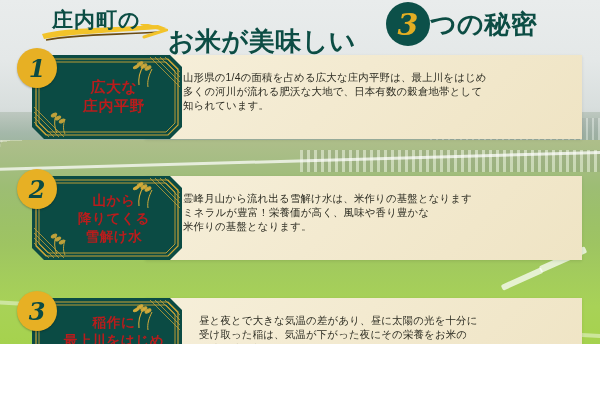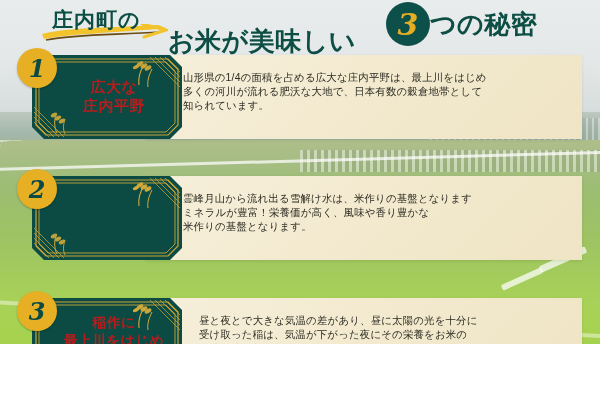--- a/index.html
+++ b/index.html
@@ -260,20 +260,23 @@
       <path d="M120,14 C117,20 115,26 116,32" stroke-width="1" fill="none"></path>
     </g>
     <g stroke="#d3ab3a" fill="#d3ab3a" opacity=".9">
       <path d="M24,60 C22,66 22,72 25,78" stroke-width="1.1" fill="none"></path>
       <ellipse cx="22" cy="60" rx="3" ry="1.4" transform="rotate(-30 22 60)"></ellipse>
       <ellipse cx="26" cy="63" rx="3" ry="1.4" transform="rotate(-30 26 63)"></ellipse>
       <ellipse cx="30" cy="66" rx="3" ry="1.4" transform="rotate(-30 30 66)"></ellipse>
       <path d="M33,64 C31,70 31,75 33,79" stroke-width="1" fill="none"></path>
     </g>
   </svg>
+  <div class="plate-title small" style="left:32px;top:176px;">山から
+降りてくる
+雪解け水</div>
   <div class="badge b2">2</div>
 
   <div class="cream c3"></div>
   <div class="body-text bt3">昼と夜とで大きな気温の差があり、昼に太陽の光を十分に
 受け取った稲は、気温が下がった夜にその栄養をお米の
 一粒一粒に行きわたらせます。</div>
 
   <div class="plate p3"></div>
   <svg class="plate-inner" style="left:32px;top:298px;" viewBox="0 0 150 84">
     <path d="M14,4 H136 L146,14 V70 L136,80 H14 L4,70 V14 Z" fill="none" stroke="#caa437" stroke-width="1.2"></path>

